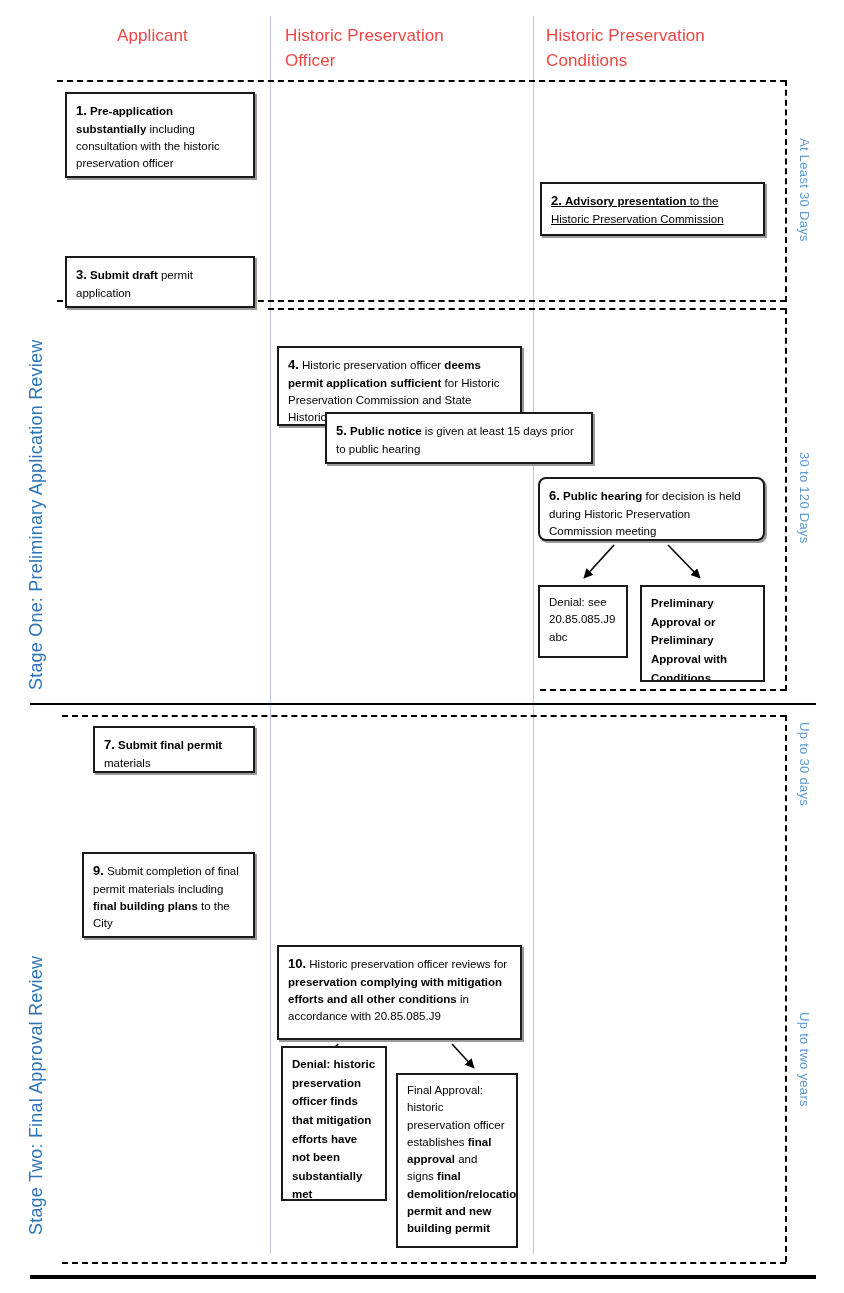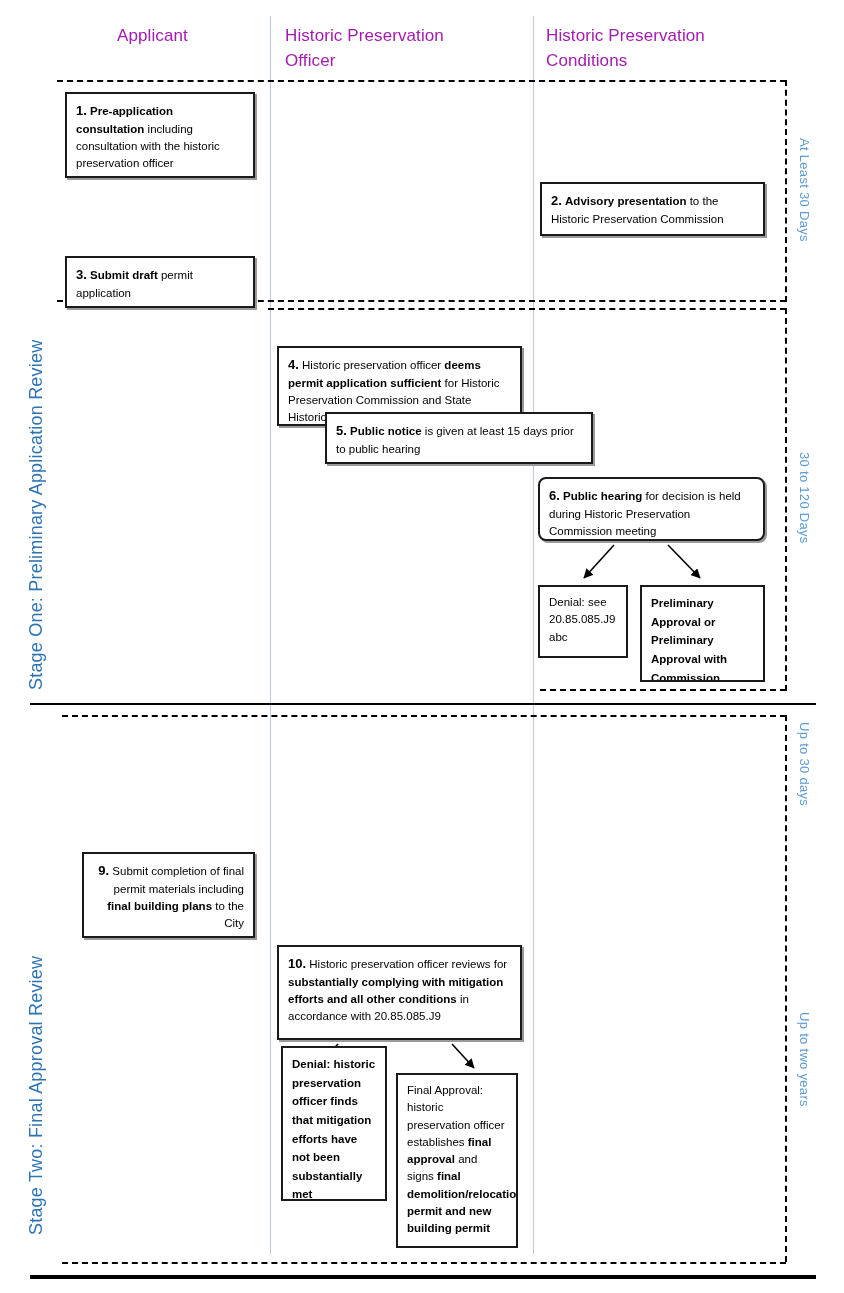--- a/index.html
+++ b/index.html
@@ -14,21 +14,21 @@
     position: relative;
     width: 844px;
     height: 1293px;
     background: #ffffff;
     overflow: hidden;
   }
 
   
   .col-header {
     position: absolute;
-    color: #a21caf;
+    color: #ef4444;
     font-size: 17px;
     line-height: 1.45;
     font-weight: 400;
     letter-spacing: 0.1px;
   }
 
   
   .lane-divider {
     position: absolute;
     width: 1px;
@@ -146,24 +146,24 @@
   <div class="stage-label" style="left:26px; top:690px;">Stage One: Preliminary Application Review</div>
   <div class="stage-label" style="left:26px; top:1235px;">Stage Two: Final Approval Review</div>
 
   <div class="timing-label" style="left:812px; top:138px;">At Least 30 Days</div>
   <div class="timing-label" style="left:812px; top:452px;">30 to 120 Days</div>
   <div class="timing-label" style="left:812px; top:722px;">Up to 30 days</div>
   <div class="timing-label" style="left:812px; top:1012px;">Up to two years</div>
 
   <div class="box shadow" style="left:65px; top:92px; width:190px; height:86px;">
     <span class="num">1.</span>
-    <span> <b>Pre-application consultation</b> including consultation with the historic preservation officer</span>
-  </div>
-
-  <div class="box shadow" style="left:540px; top:182px; width:225px; height:54px;">
+    <span> <b>Pre-application substantially</b> including consultation with the historic preservation officer</span>
+  </div>
+
+  <div class="box shadow" style="left:540px; top:182px; width:225px; height:54px;text-decoration:underline;">
     <span class="num">2.</span>
     <span> <b>Advisory presentation</b> to the Historic Preservation Commission</span>
   </div>
 
   <div class="box shadow" style="left:65px; top:248px; width:190px; height:52px;margin-top:8px;">
     <span class="num">3.</span>
     <span> <b>Submit draft</b> permit application</span>
   </div>
 
   <div class="box shadow" style="left:277px; top:318px; width:245px; height:80px;margin-top:28px;">
@@ -189,33 +189,37 @@
     </defs>
     <line x1="614" y1="545" x2="584" y2="578" stroke="#000" stroke-width="1.6" marker-end="url(#ah1)"></line>
     <line x1="668" y1="545" x2="700" y2="578" stroke="#000" stroke-width="1.6" marker-end="url(#ah1)"></line>
   </svg>
 
   <div class="box" style="left:538px; top:585px; width:90px; height:73px;">
     <span> Denial: see 20.85.085.J9 abc</span>
   </div>
 
   <div class="box allbold" style="left:640px; top:585px; width:125px; height:97px;">
-    <span> Preliminary Approval or Preliminary Approval with Commission</span>
-  </div>
-
-
-
-  <div class="box shadow" style="left:82px; top:852px; width:173px; height:86px;text-align:right;">
+    <span> Preliminary Approval or Preliminary Approval with Conditions</span>
+  </div>
+
+  <div class="box shadow" style="left:93px; top:726px; width:162px; height:47px;">
+    <span class="num">7.</span>
+    <span> <b>Submit final permit</b> materials</span>
+  </div>
+
+
+  <div class="box shadow" style="left:82px; top:852px; width:173px; height:86px;">
     <span class="num">9.</span>
     <span> Submit completion of final permit materials including <b>final building plans</b> to the City</span>
   </div>
 
   <div class="box shadow" style="left:277px; top:945px; width:245px; height:95px;">
     <span class="num">10.</span>
-    <span> Historic preservation officer reviews for <b>substantially complying with mitigation efforts and all other conditions</b> in accordance with 20.85.085.J9</span>
+    <span> Historic preservation officer reviews for <b>preservation complying with mitigation efforts and all other conditions</b> in accordance with 20.85.085.J9</span>
   </div>
 
   <svg class="arrow-svg" style="left:0px; top:0px; width:844px; height:1293px;">
     <defs>
       <marker id="ah2" markerWidth="7" markerHeight="7" refX="5.5" refY="3" orient="auto">
         <path d="M0,0 L6,3 L0,6 z" fill="#000"></path>
       </marker>
     </defs>
     <line x1="338" y1="1044" x2="316" y2="1068" stroke="#000" stroke-width="1.6" marker-end="url(#ah2)"></line>
     <line x1="452" y1="1044" x2="474" y2="1068" stroke="#000" stroke-width="1.6" marker-end="url(#ah2)"></line>

